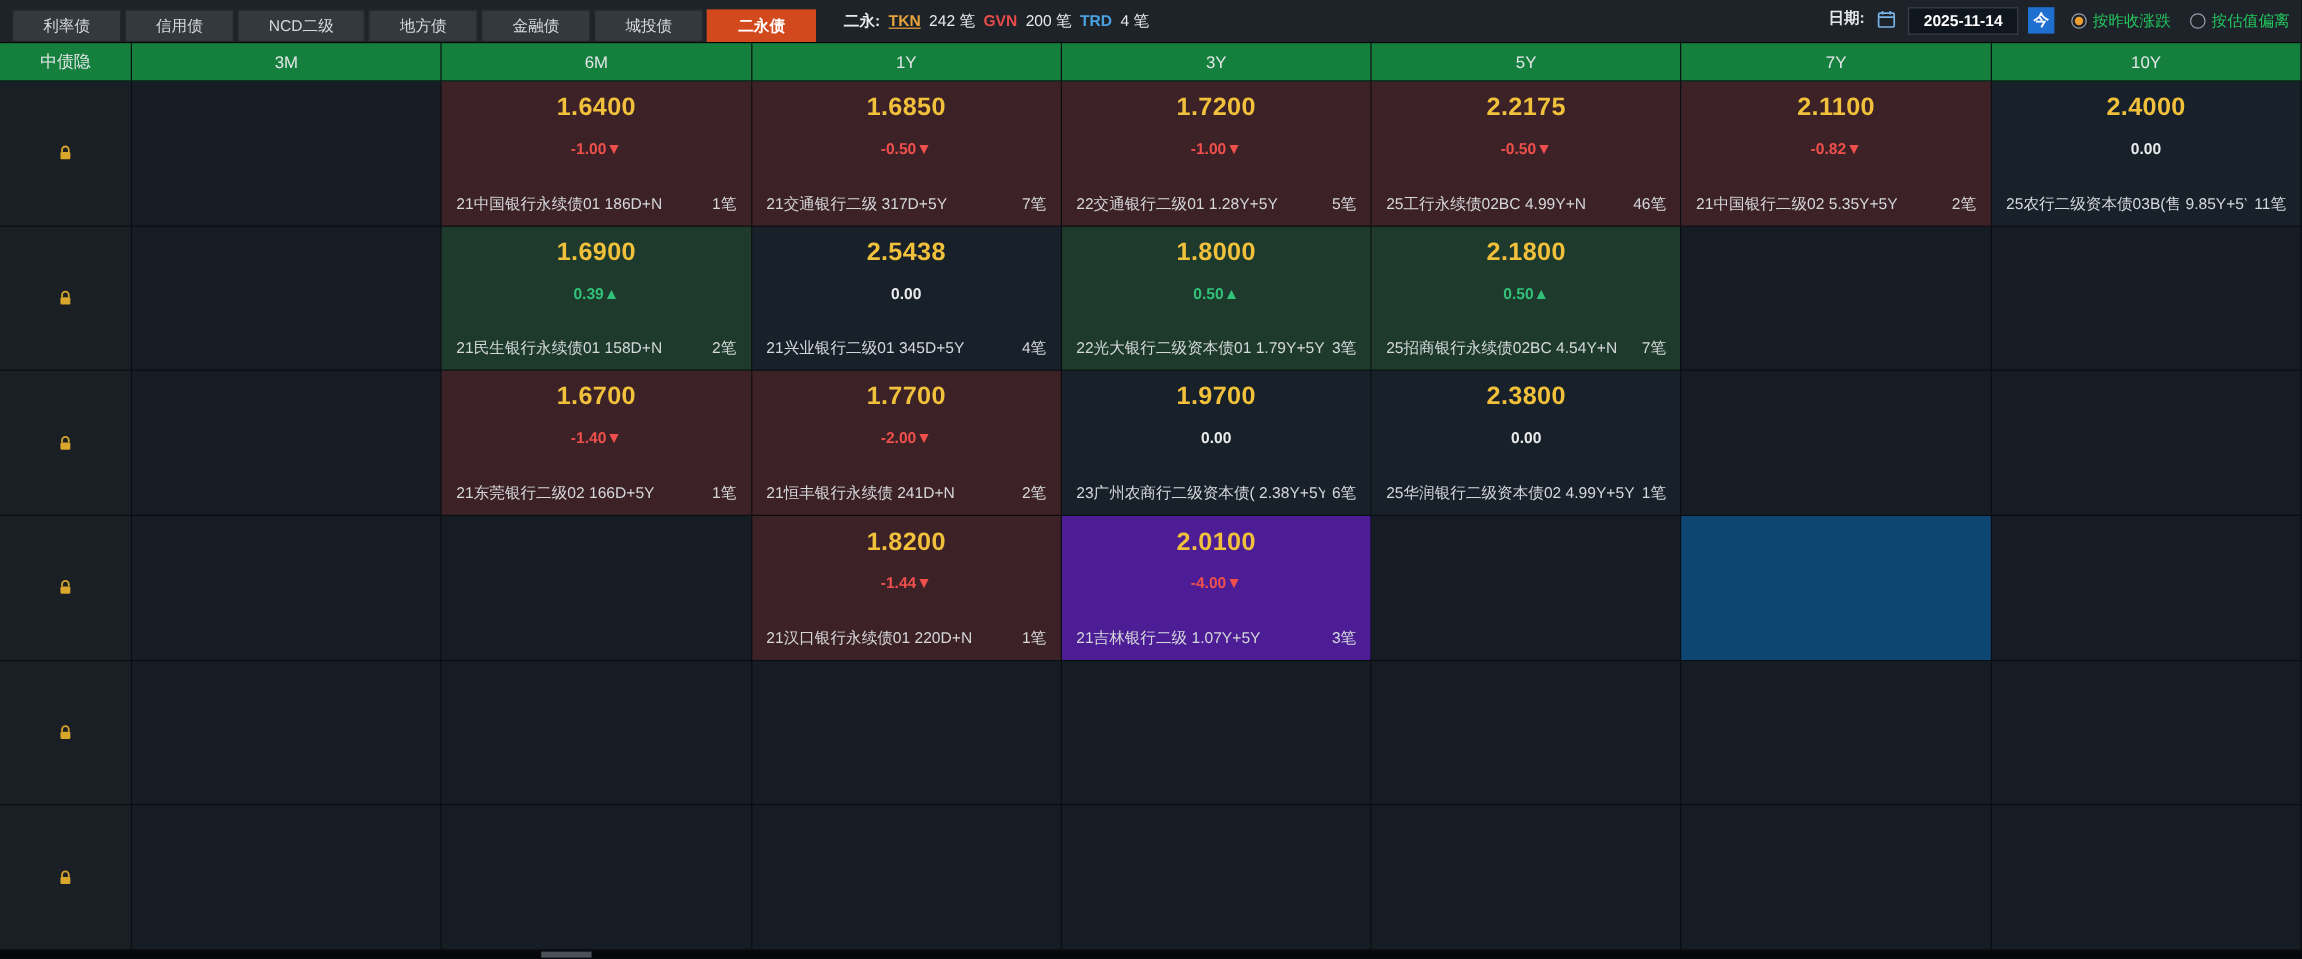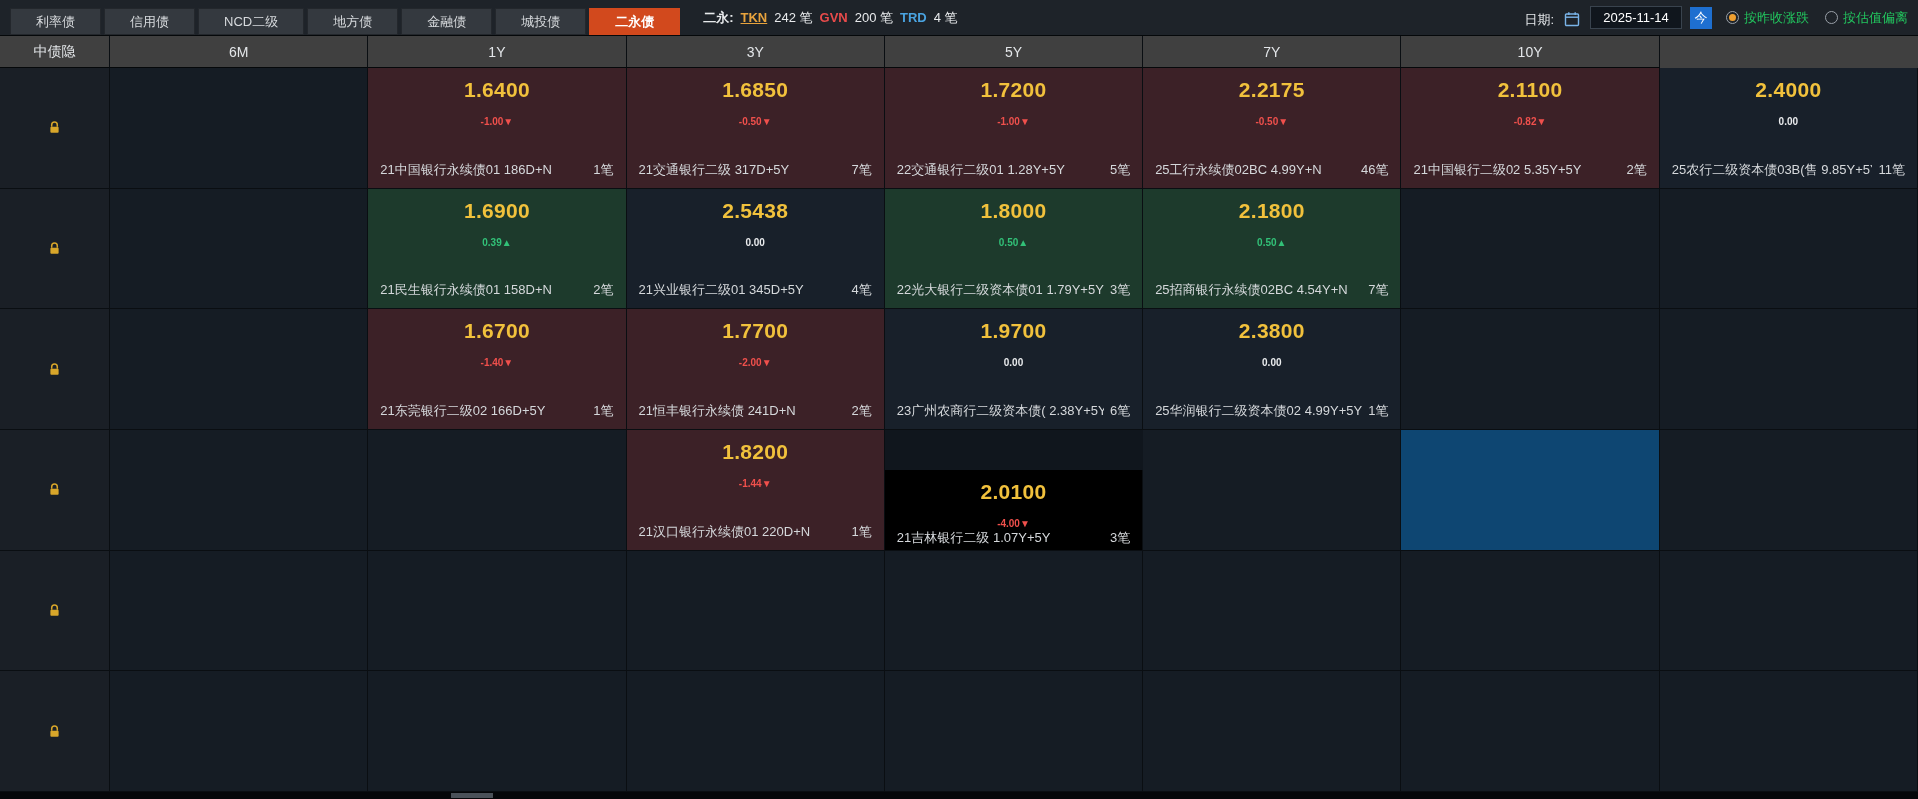--- a/index.html
+++ b/index.html
@@ -8,44 +8,44 @@
 
   .app { width:1918px; height:799px; display:flex; flex-direction:column; background:#10161d; }
 
   
   .topbar { height:36px; background:#1e2329; display:flex; align-items:center; padding:0 10px; gap:10px; border-bottom:1px solid #05080a; flex-shrink:0; }
   .tabs { display:flex; align-items:flex-end; height:100%; padding-top:5px; }
   .tab { height:27px; line-height:26px; padding:0 25px; background:#34393f; color:#d7dadd; font-size:13px; margin-right:3px; border:1px solid #23272c; cursor:pointer; white-space:nowrap; }
   .tab.active { background:#d2491d; border-color:#d2491d; color:#ffffff; font-weight:bold; }
   .summary { display:flex; gap:7px; font-size:13px; color:#e8eaec; align-items:center; margin-left:10px; white-space:nowrap; }
   .sum-label { font-weight:bold; }
-  .date-area { margin-left:auto; display:flex; align-items:flex-end; gap:8px; font-size:13px; color:#e4e7ea; white-space:nowrap; }
+  .date-area { margin-left:auto; display:flex; align-items:flex-start; gap:8px; font-size:13px; color:#e4e7ea; white-space:nowrap;font-weight:bold; }
   .cal-btn { display:flex; align-items:center; justify-content:center; width:20px; height:20px; cursor:pointer; }
   .date-value { background:#10161d; border:1px solid #39434e; padding:3px 12px; color:#ffffff; font-size:13px; min-width:92px; text-align:center; }
   .today-btn { background:#1e6fd0; color:#fff; width:22px; height:22px; display:flex; align-items:center; justify-content:center; font-size:13px; cursor:pointer; }
   .radios { display:flex; gap:16px; align-items:center; font-size:13px; color:#22c55e; margin-left:4px; }
   .radio { display:flex; align-items:center; gap:5px; cursor:pointer; white-space:nowrap; }
   .radio .ring { width:13px; height:13px; border-radius:50%; border:1px solid #9aa0a8; display:inline-flex; align-items:center; justify-content:center; background:transparent; }
   .radio.selected .ring .dot { width:7px; height:7px; border-radius:50%; background:#f0a030; }
 
   
-  .grid-header { display:grid; grid-template-columns:110px repeat(7,1fr); height:32px; background:#404040; flex-shrink:0; }
+  .grid-header { display:grid; grid-template-columns:110px repeat(7,1fr); height:32px; background:#15803d; flex-shrink:0; }
   .gh { display:flex; align-items:center; justify-content:center; color:#e3e6e9; font-size:14px; border-right:1px solid #0a0e12; border-bottom:1px solid #05080a; }
   .grid-body { flex:1; display:flex; flex-direction:column; min-height:0; }
   .grow { display:grid; grid-template-columns:110px repeat(7,1fr); flex:1; min-height:0; }
   .lockcell { background:#1a1f26; border-right:1px solid #0a0e12; border-bottom:1px solid #0a0e12; display:flex; align-items:center; justify-content:center; }
   .cell { background:#151c24; border-right:1px solid #0a0e12; border-bottom:1px solid #0a0e12; display:flex; flex-direction:column; justify-content:space-between; padding:10px 12px 9px 12px; overflow:hidden; cursor:pointer; }
   .cell.down { background:#3c2127; }
   .cell.up { background:#1d3a2c; }
   .cell.flat { background:#18202a; }
-  .cell.strong-down { background:#000000;margin-top:40px; }
+  .cell.strong-down { background:#4c1d95; }
   .cell.sel { background:#0e4672; }
   .price-row { display:flex; align-items:center; gap:14px;flex-direction:column; }
   .price { color:#f1c13c; font-size:21px; font-weight:bold; letter-spacing:0.3px; }
-  .chg { font-size:10px; font-weight:bold; }
+  .chg { font-size:13px; font-weight:bold; }
   .chg.down { color:#f0504c; }
   .chg.up { color:#32c178; }
   .chg.flat { color:#e9ebed; }
   .name-row { display:flex; justify-content:space-between; align-items:flex-end; font-size:13px; color:#d5d8db; white-space:nowrap; }
   .bname { overflow:hidden; }
   .bcount { flex-shrink:0; margin-left:6px; }
 
   
   .hscroll { height:7px; background:#05070a; position:relative; flex-shrink:0; }
   .hscroll .thumb { position:absolute; left:23.5%; width:2.2%; top:1px; height:5px; background:#4a5159; }
@@ -98,20 +98,21 @@
           <span class="ring">
             <span class="dot"></span>
           </span>
           <span>按估值偏离</span>
         </div>
       </div>
   </div>
 
   <div class="grid-header" id="grid-header">
       <div class="gh">中债隐</div>
+      <div class="gh">3M</div>
       <div class="gh">6M</div>
       <div class="gh">1Y</div>
       <div class="gh">3Y</div>
       <div class="gh">5Y</div>
       <div class="gh">7Y</div>
       <div class="gh">10Y</div>
     </div>
 
   <div class="grid-body" id="grid-body">
       <div class="grow">

